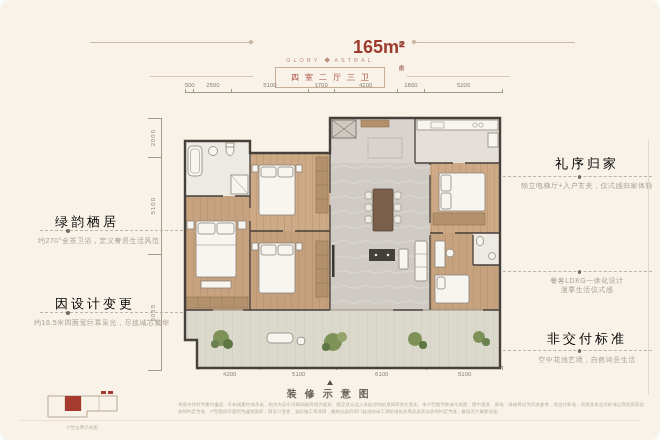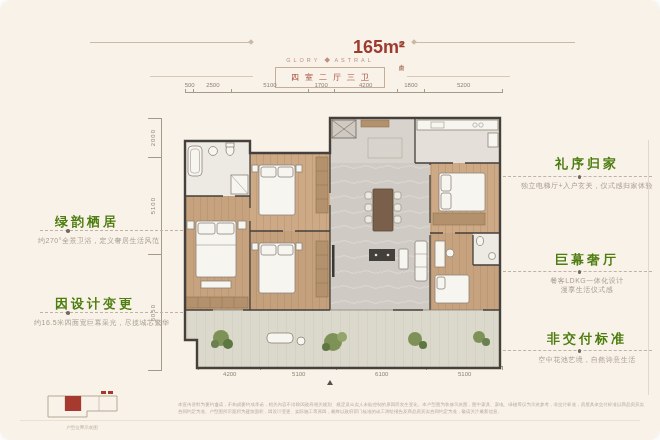--- a/index.html
+++ b/index.html
@@ -29,21 +29,21 @@
   .dim-row .seg span{position:absolute;left:50%;transform:translateX(-50%);bottom:4px;
     font-size:6px;color:#8f8679;white-space:nowrap;}
   .dim-row.below .seg{border-bottom:none;border-top:1px solid #a59a8a;}
   .dim-row.below .seg span{bottom:auto;top:4px;}
   .dim-col{display:flex;flex-direction:column;width:14px;border-bottom:1px solid #a59a8a;}
   .dim-col .vline{position:absolute;right:0;top:0;bottom:0;width:1px;background:#a59a8a;}
   .dim-col .seg{position:relative;border-top:1px solid #a59a8a;display:flex;align-items:center;justify-content:center;}
   .dim-col .seg span{writing-mode:vertical-rl;transform:rotate(180deg);font-size:6px;color:#8f8679;
     letter-spacing:1px;margin-right:4px;}
   
-  .co-title{font-size:13px;font-weight:700;color:#4d7c0f;letter-spacing:3px;white-space:nowrap;}
+  .co-title{font-size:13px;font-weight:400;color:#000000;letter-spacing:3px;white-space:nowrap;}
   .co-desc{font-size:7px;color:#a89d90;letter-spacing:.5px;white-space:nowrap;}
   .dash{border-top:1px dashed #beb3a4;height:0;}
   .dash .dot{position:absolute;left:50%;top:-2px;width:3.5px;height:3.5px;border-radius:50%;background:#71685e;}
   .right-col{text-align:center;width:134px;left:520px;}
   
   .deco-caption{top:387px;left:50%;transform:translateX(-48%);font-size:10px;font-weight:600;
     letter-spacing:8px;color:#6d655c;white-space:nowrap;}
   .tri{top:380px;left:327px;width:0;height:0;border-left:3.5px solid transparent;
     border-right:3.5px solid transparent;border-bottom:5px solid #55504a;}
   .disclaimer{top:402px;left:178px;width:466px;height:14px;overflow:hidden;font-size:4.5px;
@@ -277,21 +277,20 @@
       <span class="dot" style="left:26px;"></span>
     </div>
   <div class="abs co-desc" style="left:34px;top:318px;">约16.5米四面宽巨幕采光，尽揽城芯繁华</div>
 
   <div class="abs right-col co-title" style="top:155px;">礼序归家</div>
   <div class="abs dash" style="left:503px;top:176px;width:149px;">
       <span class="dot"></span>
     </div>
   <div class="abs right-col co-desc" style="top:181px;">独立电梯厅+入户玄关，仪式感归家体验</div>
 
-  <div class="abs right-col co-title" style="top:251px;">巨幕奢厅</div>
   <div class="abs dash" style="left:503px;top:271px;width:149px;">
       <span class="dot"></span>
     </div>
   <div class="abs right-col co-desc" style="top:276px;">餐客LDKG一体化设计</div>
   <div class="abs right-col co-desc" style="top:285px;">漫享生活仪式感</div>
 
   <div class="abs right-col co-title" style="top:330px;">非交付标准</div>
   <div class="abs dash" style="left:503px;top:350px;width:149px;">
       <span class="dot"></span>
     </div>
@@ -302,16 +301,17 @@
   <svg class="abs" style="left:45px;top:386px;" width="75" height="38" viewBox="0 0 75 38">
     <path d="M3,10 H72 V25 H42 V31 H3 Z" fill="none" stroke="#b7a896" stroke-width="1"></path>
     <path d="M20,10 V25 M36,10 V25 M54,10 V25" stroke="#b7a896" stroke-width="0.6"></path>
     <rect x="20" y="10" width="16" height="15" fill="#a63a2e"></rect>
     <rect x="56" y="5" width="5" height="3" fill="#a63a2e"></rect>
       <rect x="63" y="5" width="5" height="3" fill="#a63a2e"></rect>
   </svg>
   <div class="abs inset-caption">户型位置示意图</div>
 
   <div class="abs tri"></div>
+  <div class="abs deco-caption">装修示意图</div>
   <div class="abs disclaimer">本宣传资料为要约邀请，不构成要约或承诺，相关内容不排除因政府相关规划、规定及出卖人未能控制的原因而发生变化。本户型图为装修示意图，图中家具、家电、绿植等仅为示意参考，非交付标准，房屋具体交付标准以商品房买卖合同约定为准。户型图所示面积为建筑面积，因设计变更、实际施工等原因，最终以政府部门核准的竣工测绘报告及商品房买卖合同约定为准，敬请关注最新信息。</div>
   <div class="abs hairline-h" style="left:20px;top:420px;width:620px;"></div>
 
 </div>
 
 </body></html>

